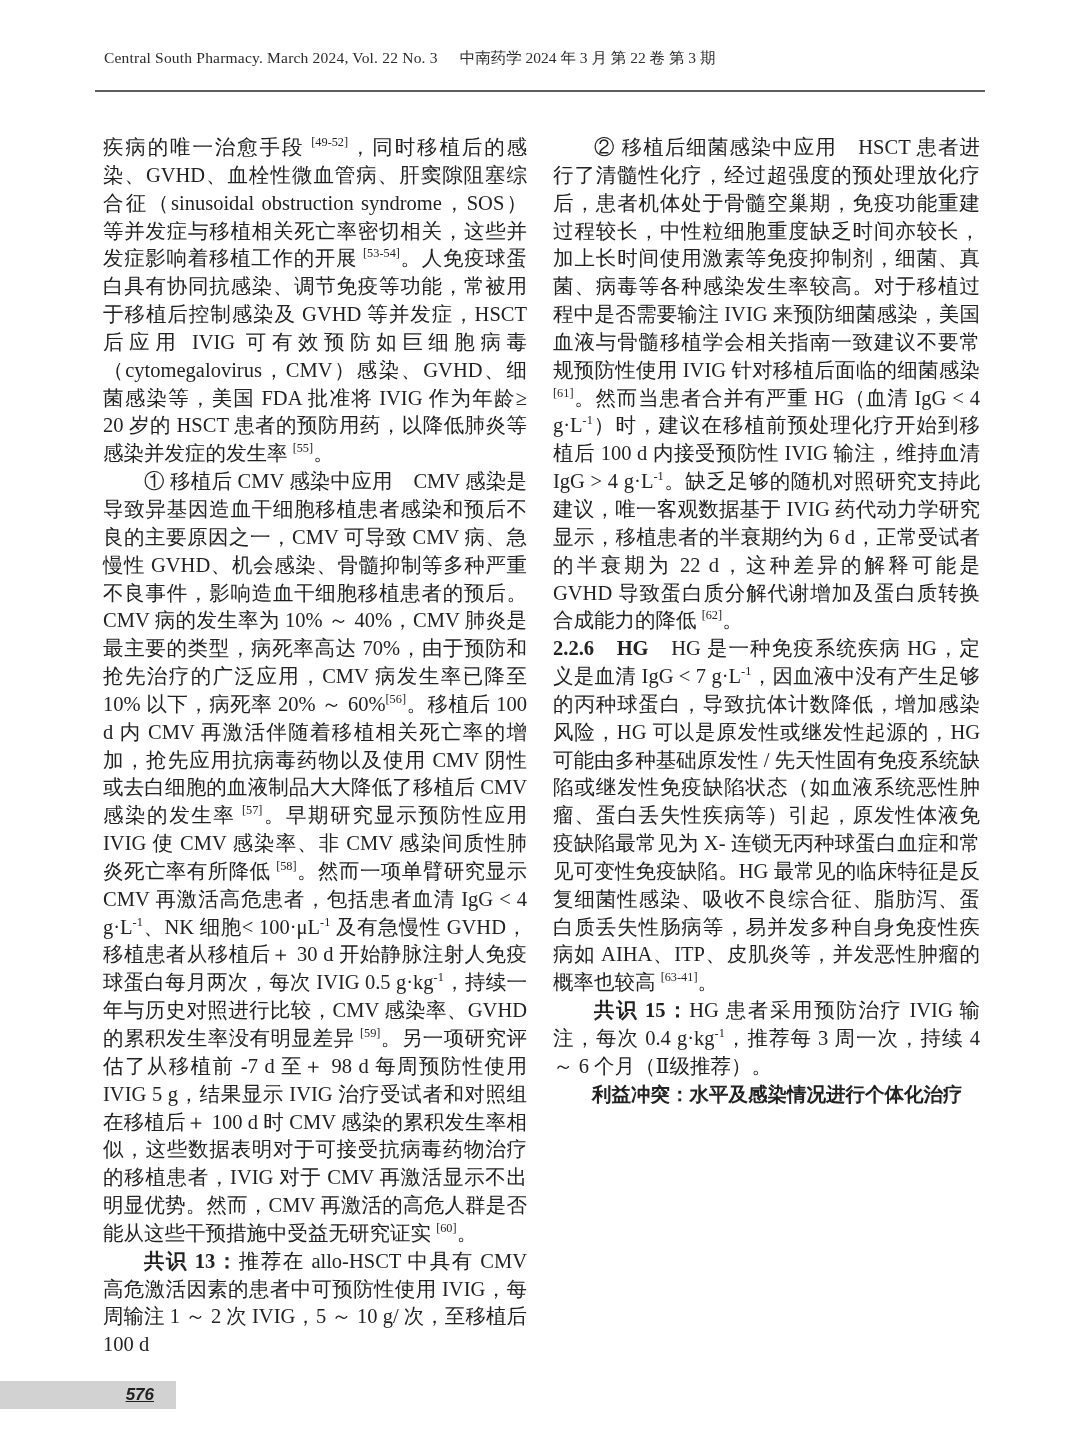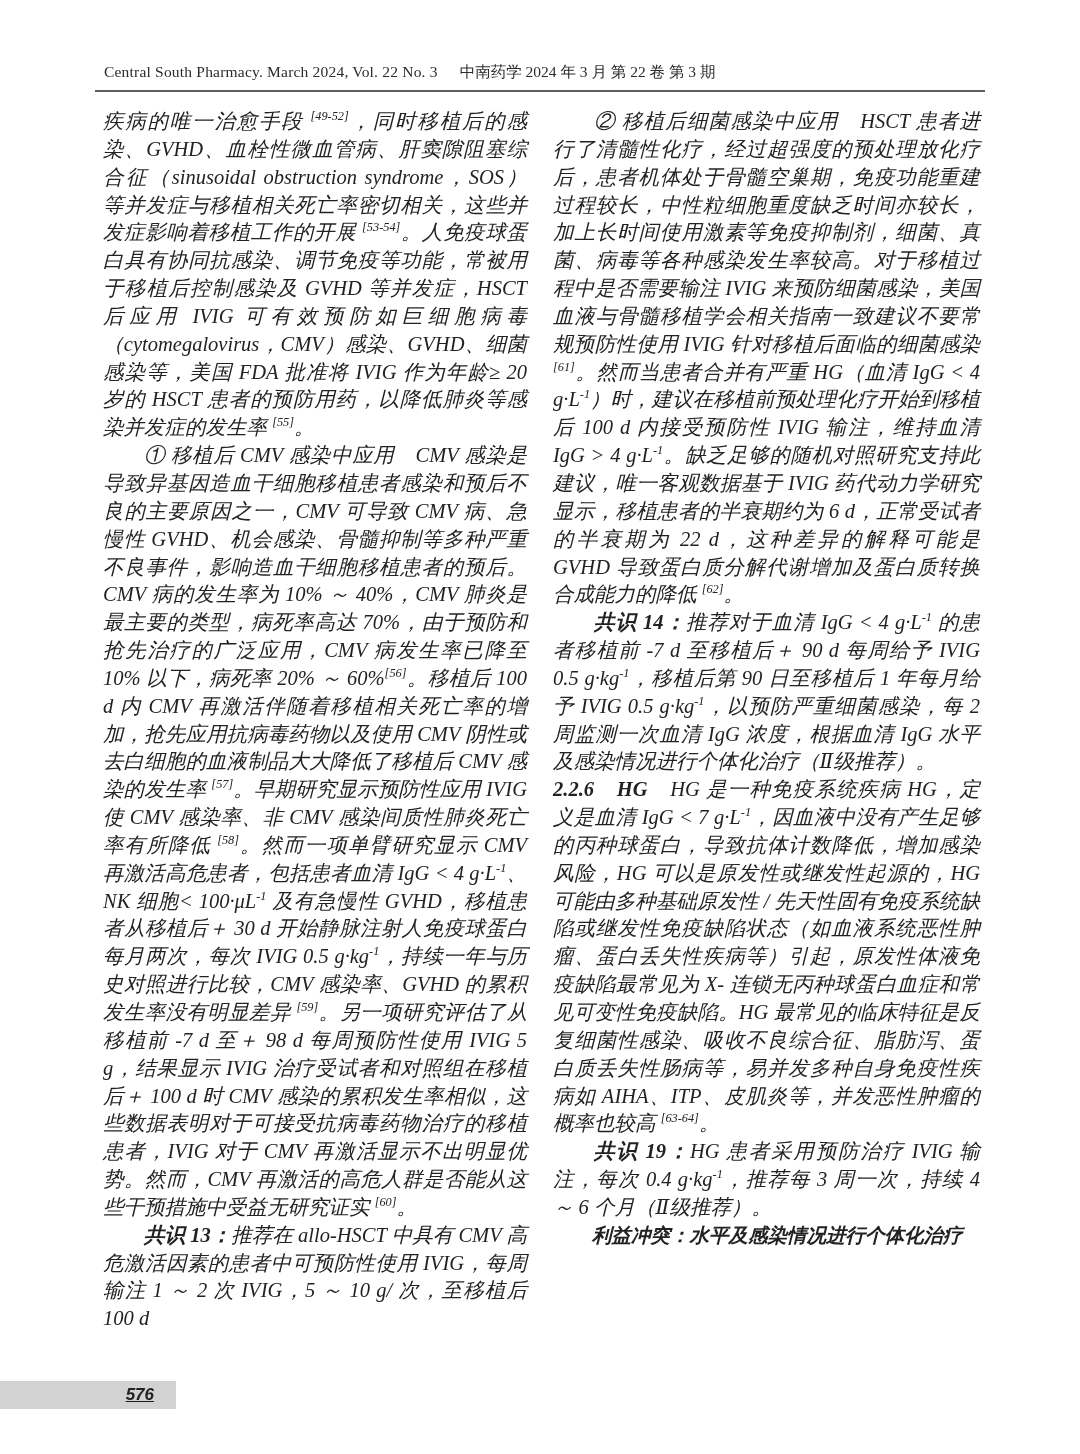--- a/index.html
+++ b/index.html
@@ -2,34 +2,33 @@
 <html><head>
 <meta charset="utf-8">
 <style>
   html,body{margin:0;padding:0;}
   body{
     width:1080px;height:1454px;background:#ffffff;position:relative;
     font-family:"Liberation Serif","DejaVu Serif",serif;color:#1e1e1e;
     overflow:hidden;
   }
   .journal-header{
-    position:absolute;top:62px;left:104px;width:880px;
+    position:absolute;top:48px;left:104px;width:880px;
     font-size:15.5px;color:#2b2b2b;white-space:nowrap;
   }
   .journal-header .en{letter-spacing:0.2px;}
   .journal-header .cn{margin-left:22px;}
   .header-rule{
     position:absolute;top:90px;left:95px;width:890px;height:0;
     border-top:2.5px solid #5e5e5e;
   }
   .col{
-    position:absolute;top:108px;
+    position:absolute;top:134px;
     font-size:20.5px;line-height:27.85px;text-align:justify;
     color:#222222;
-    font-style:italic;
   }
   .col-left{left:103px;width:424px;}
   .col-right{left:553px;width:427px;}
   .col p{margin:0;padding:0;}
   .indent{text-indent:2em;}
   sup{font-size:0.60em;line-height:0;vertical-align:super;letter-spacing:0;}
   b{font-weight:bold;}
   .conflict{
     font-family:"Liberation Sans","DejaVu Sans",sans-serif;
     font-weight:bold;font-size:19.5px;
@@ -55,21 +54,20 @@
 <div class="header-rule"></div>
 
 <div class="col col-left">
     <p>疾病的唯一治愈手段 <sup>[49-52]</sup>，同时移植后的感染、GVHD、血栓性微血管病、肝窦隙阻塞综合征（sinusoidal obstruction syndrome，SOS）等并发症与移植相关死亡率密切相关，这些并发症影响着移植工作的开展 <sup>[53-54]</sup>。人免疫球蛋白具有协同抗感染、调节免疫等功能，常被用于移植后控制感染及 GVHD 等并发症，HSCT 后应用 IVIG 可有效预防如巨细胞病毒（cytomegalovirus，CMV）感染、GVHD、细菌感染等，美国 FDA 批准将 IVIG 作为年龄≥ 20 岁的 HSCT 患者的预防用药，以降低肺炎等感染并发症的发生率 <sup>[55]</sup>。</p>
     <p class="indent">① 移植后 CMV 感染中应用　CMV 感染是导致异基因造血干细胞移植患者感染和预后不良的主要原因之一，CMV 可导致 CMV 病、急慢性 GVHD、机会感染、骨髓抑制等多种严重不良事件，影响造血干细胞移植患者的预后。CMV 病的发生率为 10% ～ 40%，CMV 肺炎是最主要的类型，病死率高达 70%，由于预防和抢先治疗的广泛应用，CMV 病发生率已降至 10% 以下，病死率 20% ～ 60%<sup>[56]</sup>。移植后 100 d 内 CMV 再激活伴随着移植相关死亡率的增加，抢先应用抗病毒药物以及使用 CMV 阴性或去白细胞的血液制品大大降低了移植后 CMV 感染的发生率 <sup>[57]</sup>。早期研究显示预防性应用 IVIG 使 CMV 感染率、非 CMV 感染间质性肺炎死亡率有所降低 <sup>[58]</sup>。然而一项单臂研究显示 CMV 再激活高危患者，包括患者血清 IgG &lt; 4 g·L<sup>-1</sup>、NK 细胞&lt; 100·μL<sup>-1</sup> 及有急慢性 GVHD，移植患者从移植后＋ 30 d 开始静脉注射人免疫球蛋白每月两次，每次 IVIG 0.5 g·kg<sup>-1</sup>，持续一年与历史对照进行比较，CMV 感染率、GVHD 的累积发生率没有明显差异 <sup>[59]</sup>。另一项研究评估了从移植前 -7 d 至＋ 98 d 每周预防性使用 IVIG 5 g，结果显示 IVIG 治疗受试者和对照组在移植后＋ 100 d 时 CMV 感染的累积发生率相似，这些数据表明对于可接受抗病毒药物治疗的移植患者，IVIG 对于 CMV 再激活显示不出明显优势。然而，CMV 再激活的高危人群是否能从这些干预措施中受益无研究证实 <sup>[60]</sup>。</p>
     <p class="indent"><b>共识 13：</b>推荐在 allo-HSCT 中具有 CMV 高危激活因素的患者中可预防性使用 IVIG，每周输注 1 ～ 2 次 IVIG，5 ～ 10 g/ 次，至移植后 100 d</p>
   </div>
 
 <div class="col col-right">
     <p class="indent">② 移植后细菌感染中应用　HSCT 患者进行了清髓性化疗，经过超强度的预处理放化疗后，患者机体处于骨髓空巢期，免疫功能重建过程较长，中性粒细胞重度缺乏时间亦较长，加上长时间使用激素等免疫抑制剂，细菌、真菌、病毒等各种感染发生率较高。对于移植过程中是否需要输注 IVIG 来预防细菌感染，美国血液与骨髓移植学会相关指南一致建议不要常规预防性使用 IVIG 针对移植后面临的细菌感染 <sup>[61]</sup>。然而当患者合并有严重 HG（血清 IgG &lt; 4 g·L<sup>-1</sup>）时，建议在移植前预处理化疗开始到移植后 100 d 内接受预防性 IVIG 输注，维持血清 IgG &gt; 4 g·L<sup>-1</sup>。缺乏足够的随机对照研究支持此建议，唯一客观数据基于 IVIG 药代动力学研究显示，移植患者的半衰期约为 6 d，正常受试者的半衰期为 22 d，这种差异的解释可能是 GVHD 导致蛋白质分解代谢增加及蛋白质转换合成能力的降低 <sup>[62]</sup>。</p>
-    <p class="indent"><b>共识 14：</b>推荐对于血清 IgG &lt; 4 g·L<sup>-1</sup> 的患者移植前 -7 d 至移植后＋ 90 d 每周给予 IVIG 0.5 g·kg<sup>-1</sup>，移植后第 90 日至移植后 1 年每月给予 IVIG 0.5 g·kg<sup>-1</sup>，以预防严重细菌感染，每 2 周监测一次血清 IgG 浓度，根据血清 IgG 水平及感染情况进行个体化治疗（Ⅱ级推荐）。</p>
-    <p><b>2.2.6　HG</b>　HG 是一种免疫系统疾病 HG，定义是血清 IgG &lt; 7 g·L<sup>-1</sup>，因血液中没有产生足够的丙种球蛋白，导致抗体计数降低，增加感染风险，HG 可以是原发性或继发性起源的，HG 可能由多种基础原发性 / 先天性固有免疫系统缺陷或继发性免疫缺陷状态（如血液系统恶性肿瘤、蛋白丢失性疾病等）引起，原发性体液免疫缺陷最常见为 X- 连锁无丙种球蛋白血症和常见可变性免疫缺陷。HG 最常见的临床特征是反复细菌性感染、吸收不良综合征、脂肪泻、蛋白质丢失性肠病等，易并发多种自身免疫性疾病如 AIHA、ITP、皮肌炎等，并发恶性肿瘤的概率也较高 <sup>[63-64]</sup>。</p>
-    <p class="indent"><b>共识 19：</b>HG 患者采用预防治疗 IVIG 输注，每次 0.4 g·kg<sup>-1</sup>，推荐每 3 周一次，持续 4 ～ 6 个月（Ⅱ级推荐）。</p>
+    <p><b>2.2.6　HG</b>　HG 是一种免疫系统疾病 HG，定义是血清 IgG &lt; 7 g·L<sup>-1</sup>，因血液中没有产生足够的丙种球蛋白，导致抗体计数降低，增加感染风险，HG 可以是原发性或继发性起源的，HG 可能由多种基础原发性 / 先天性固有免疫系统缺陷或继发性免疫缺陷状态（如血液系统恶性肿瘤、蛋白丢失性疾病等）引起，原发性体液免疫缺陷最常见为 X- 连锁无丙种球蛋白血症和常见可变性免疫缺陷。HG 最常见的临床特征是反复细菌性感染、吸收不良综合征、脂肪泻、蛋白质丢失性肠病等，易并发多种自身免疫性疾病如 AIHA、ITP、皮肌炎等，并发恶性肿瘤的概率也较高 <sup>[63-41]</sup>。</p>
+    <p class="indent"><b>共识 15：</b>HG 患者采用预防治疗 IVIG 输注，每次 0.4 g·kg<sup>-1</sup>，推荐每 3 周一次，持续 4 ～ 6 个月（Ⅱ级推荐）。</p>
     <p class="indent conflict">利益冲突：水平及感染情况进行个体化治疗</p>
   </div>
 
 <div class="page-number-bar">
   <span class="page-number">576</span>
 </div>
 
 </body></html>

